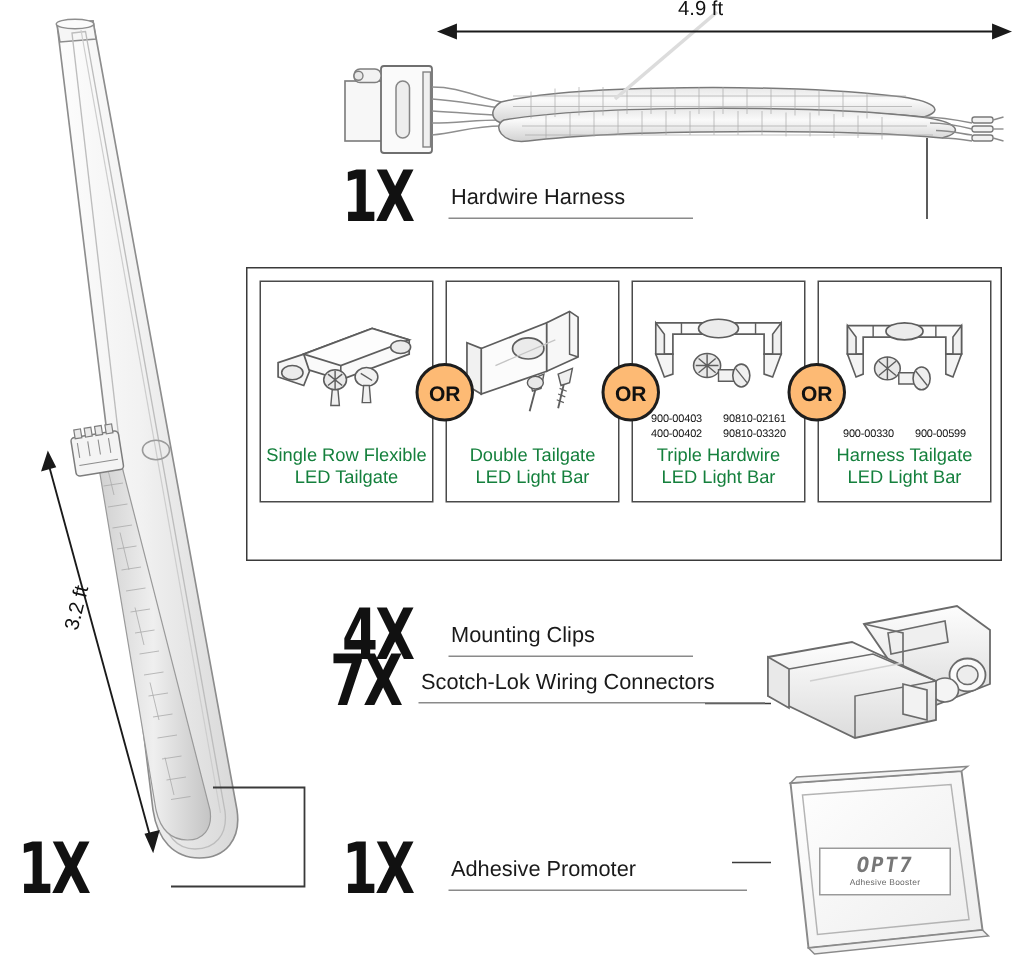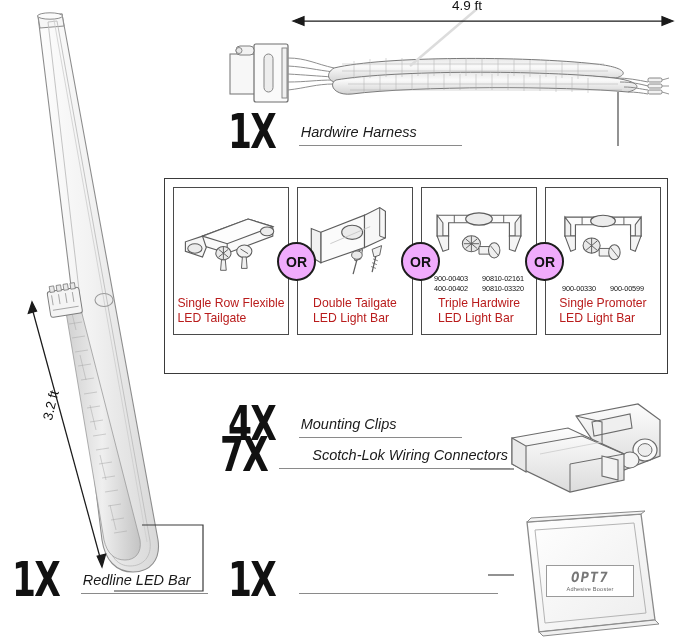--- a/index.html
+++ b/index.html
@@ -15,21 +15,21 @@
   
   .qty-row{position:absolute;display:flex;align-items:flex-end;}
   .qty{
     font-family:"DejaVu Sans",sans-serif;
     font-weight:bold;font-size:40px;line-height:34px;
     letter-spacing:-2px;color:#111;
     transform:scaleX(0.86) scaleY(1.18);
     transform-origin:left bottom;
     white-space:nowrap;
   }
-  .qty-label-wrap{position:relative;padding-bottom:6px;font-style:italic;}
+  .qty-label-wrap{position:relative;padding-bottom:6px;}
   .qty-label{
     font-size:14.5px;line-height:16px;color:#1a1a1a;white-space:nowrap;
     display:block;padding:0 2px 5px 2px;
   }
   .rule{height:1px;background:#8a8a8a;width:100%;}
 
   
   #clip-group{
     position:absolute;left:164px;top:178px;width:504px;height:196px;
     border:1.6px solid #3a3a3a;box-sizing:border-box;background:#fff;
@@ -42,26 +42,26 @@
   }
   .panel:last-child{margin-right:0;}
   .panel-art{position:absolute;left:0;top:4px;width:100%;height:92px;}
   .panel-parts{
     position:absolute;left:0;bottom:41px;width:100%;
     font-size:7.3px;line-height:9.4px;color:#111;text-align:center;
     letter-spacing:-0.1px;
   }
   .panel-parts span{display:inline-block;padding:0 7px;}
   .panel-caption{
-    font-size:12.2px;line-height:14.5px;color:#b91c1c;
+    font-size:12.2px;line-height:14.5px;text-align:center;color:#15803d;
     padding-bottom:9px;
   }
   .or-badge{
     position:absolute;z-index:40;width:35px;height:35px;border-radius:50%;
-    background:#f0abfc;border:2px solid #1d1d1d;
+    background:#fdba74;border:2px solid #1d1d1d;
     display:flex;align-items:center;justify-content:center;
     font-size:14px;font-weight:bold;color:#111;
   }
 
   
   .dim-h{
     position:absolute;font-size:13.5px;color:#111;white-space:nowrap;
   }
   .dim-v{
     position:absolute;font-size:13.5px;color:#111;white-space:nowrap;
@@ -364,21 +364,21 @@
             <path d="M42,49 L54,59 M54,49 L42,59 M48,46 L48,62" stroke="#5d5d5d" stroke-width="1"></path>
             <path d="M56,57 L70,57 L70,65 L56,65 Z" fill="#f2f2f2" stroke="#5d5d5d" stroke-width="1"></path>
             <ellipse cx="72" cy="61" rx="6" ry="8" fill="#efefef" stroke="#5d5d5d" stroke-width="1.1"></ellipse>
             <path d="M68,56 L76,66" stroke="#5d5d5d" stroke-width="0.9"></path>
           </g>
         </svg>
         <div class="panel-parts">
           <span>900-00330</span><span>900-00599</span>
         </div>
         <div class="panel-caption">
-          <span>Single Promoter</span><br>
+          <span>Harness Tailgate</span><br>
           <span>LED Light Bar</span>
         </div>
       </div>
     </div>
 
     <div class="or-badge" style="left:112px;top:63px;">OR</div>
     <div class="or-badge" style="left:236px;top:63px;">OR</div>
     <div class="or-badge" style="left:360px;top:63px;">OR</div>
   </div>
 
@@ -439,34 +439,31 @@
   <div class="qty-row" style="left:228px;top:368px;width:234px;">
     <div class="qty">4X</div>
     <div class="qty-label-wrap" style="width:190px;margin-left:16px;margin-top:48px;">
       <div class="qty-label">Mounting Clips</div>
       <div class="rule"></div>
     </div>
   </div>
 
   <div class="qty-row" style="left:220px;top:441px;width:290px;">
     <div class="qty">7X</div>
-    <div class="qty-label-wrap" style="width:246px;margin-left:4px;text-align:right;">
+    <div class="qty-label-wrap" style="width:246px;margin-left:4px;">
       <div class="qty-label">Scotch-Lok Wiring Connectors</div>
       <div class="rule"></div>
     </div>
   </div>
 
   <div class="qty-row" style="left:12px;top:566px;width:196px;">
     <div class="qty">1X</div>
-    <div class="qty-label-wrap" style="width:152px;margin-left:14px;">
-      <div class="qty-label">Redline LED Bar</div>
-      <div class="rule"></div>
-    </div>
   </div>
 
   <div class="qty-row" style="left:228px;top:566px;width:270px;">
     <div class="qty">1X</div>
     <div class="qty-label-wrap" style="width:226px;margin-left:16px;">
+      <div class="qty-label">Adhesive Promoter</div>
       <div class="rule"></div>
     </div>
   </div>
 
 </div>
 
 </body></html>

